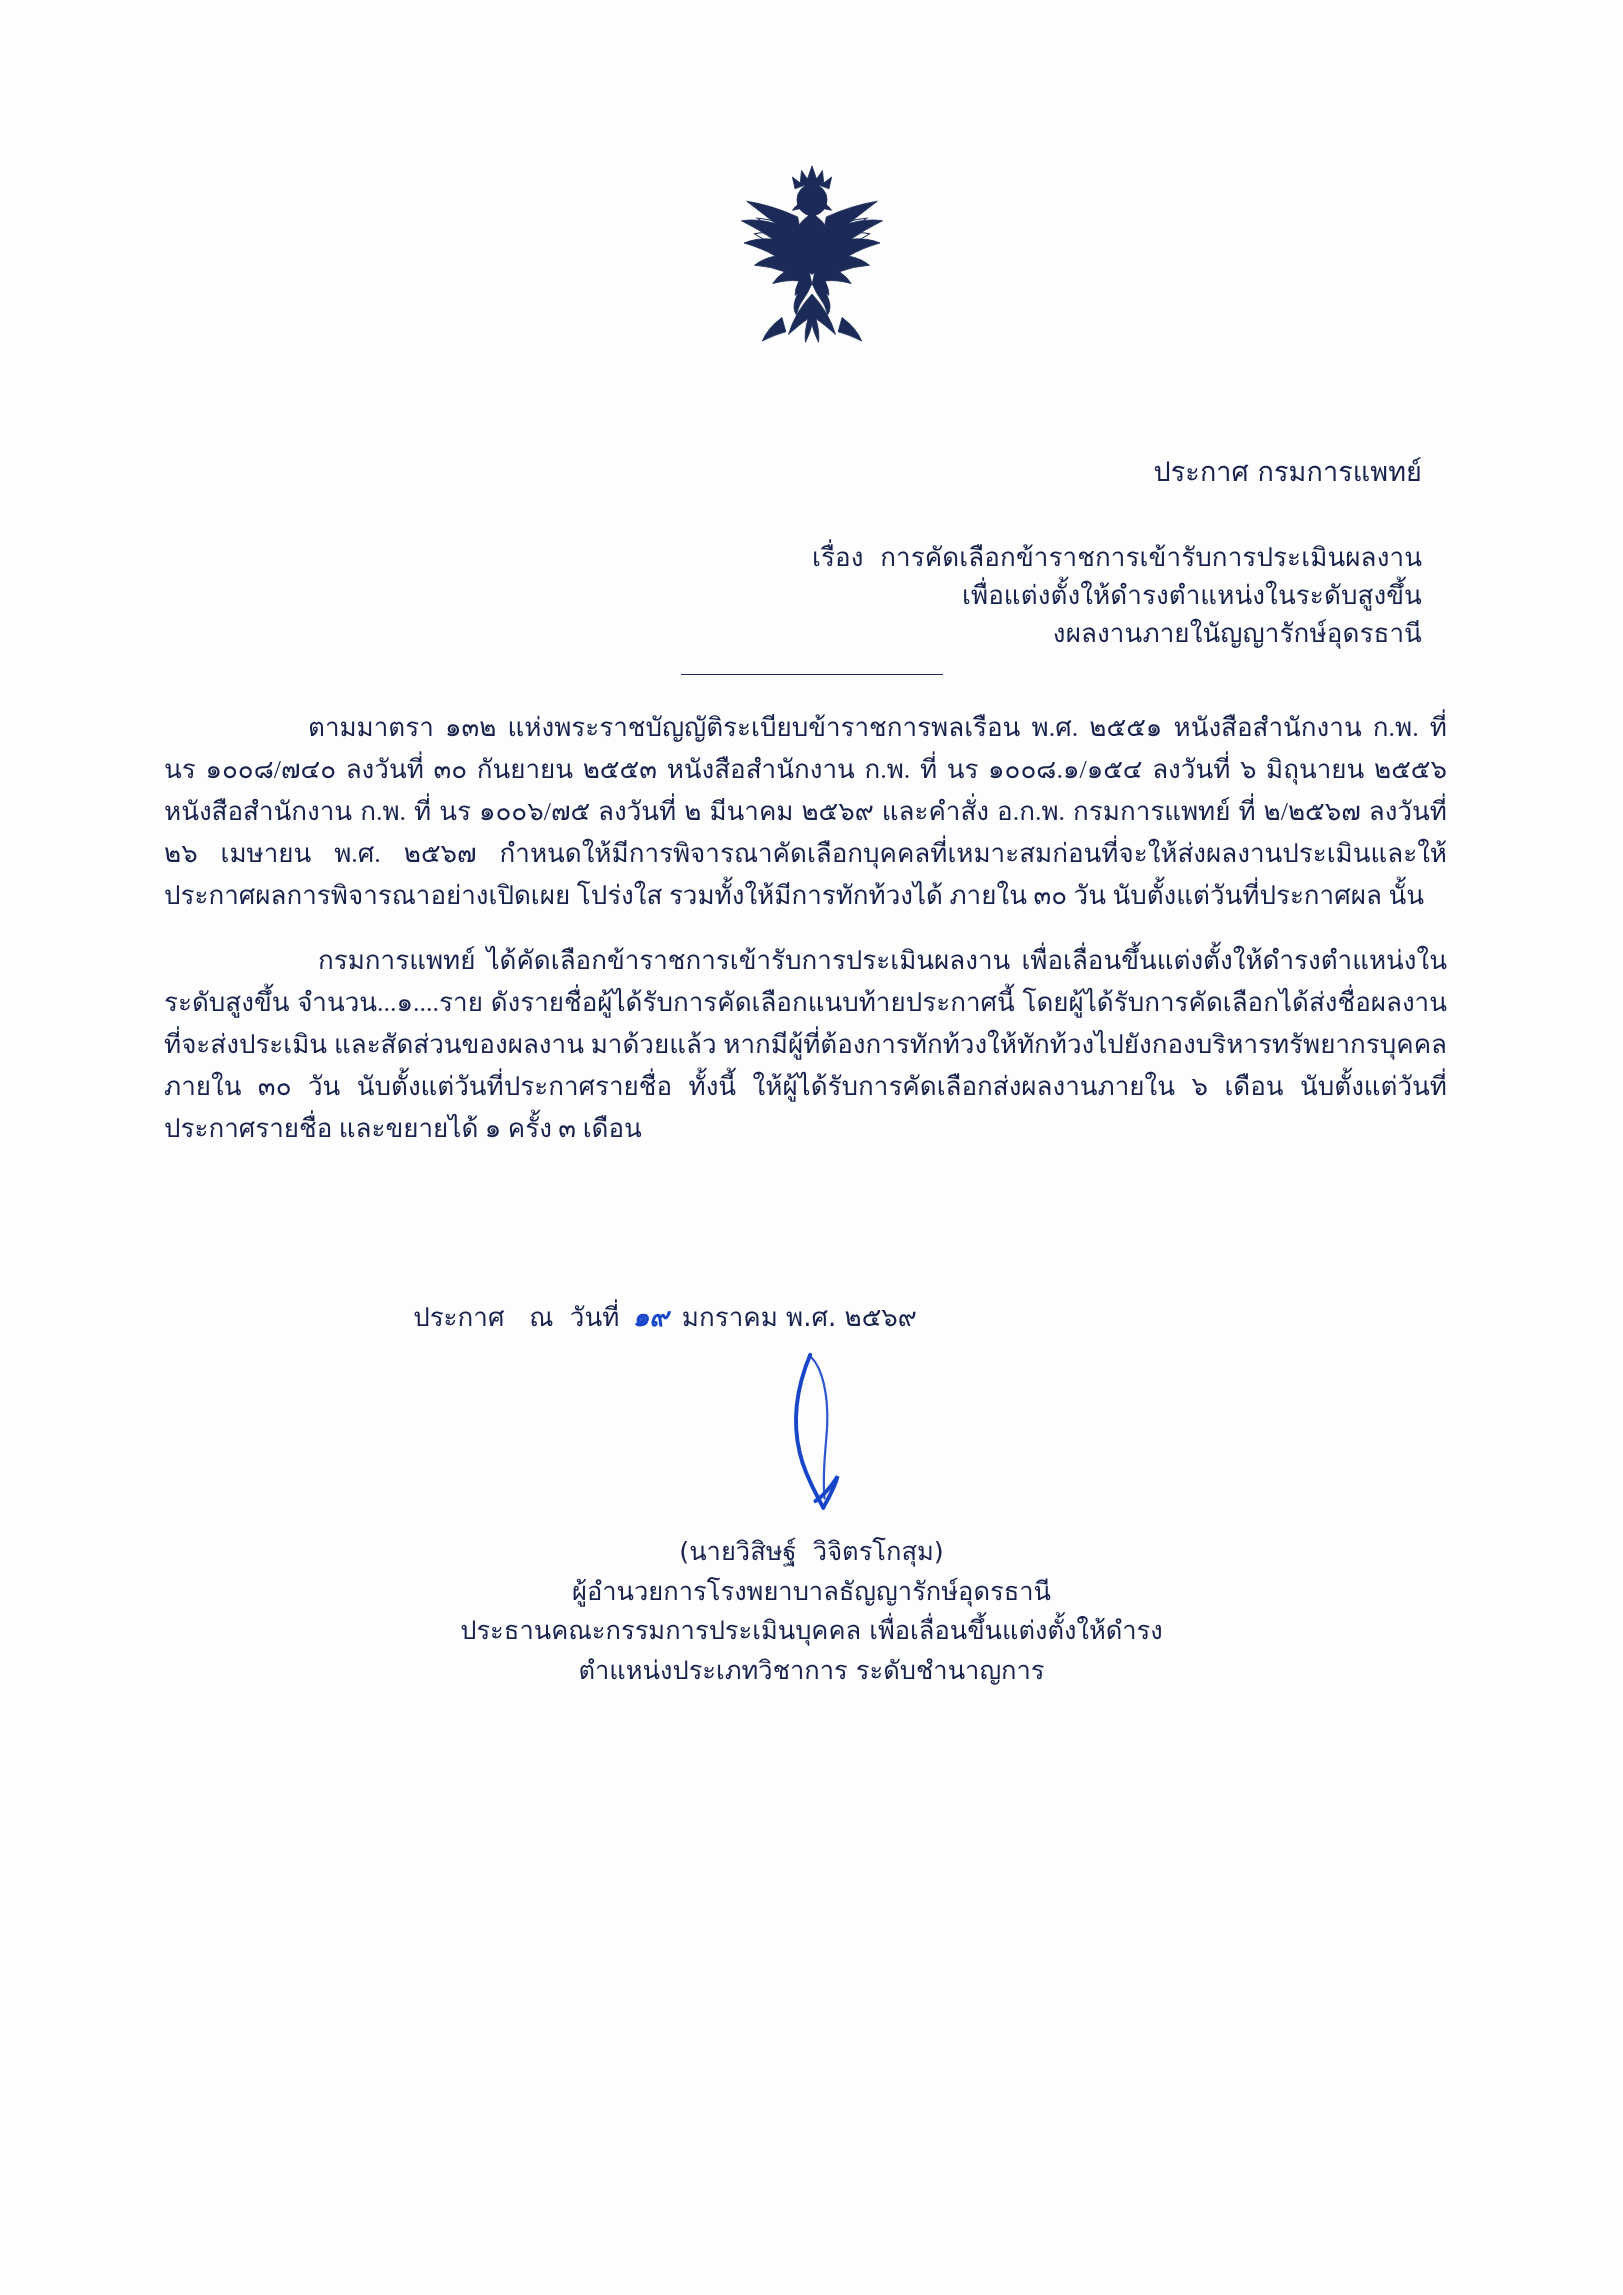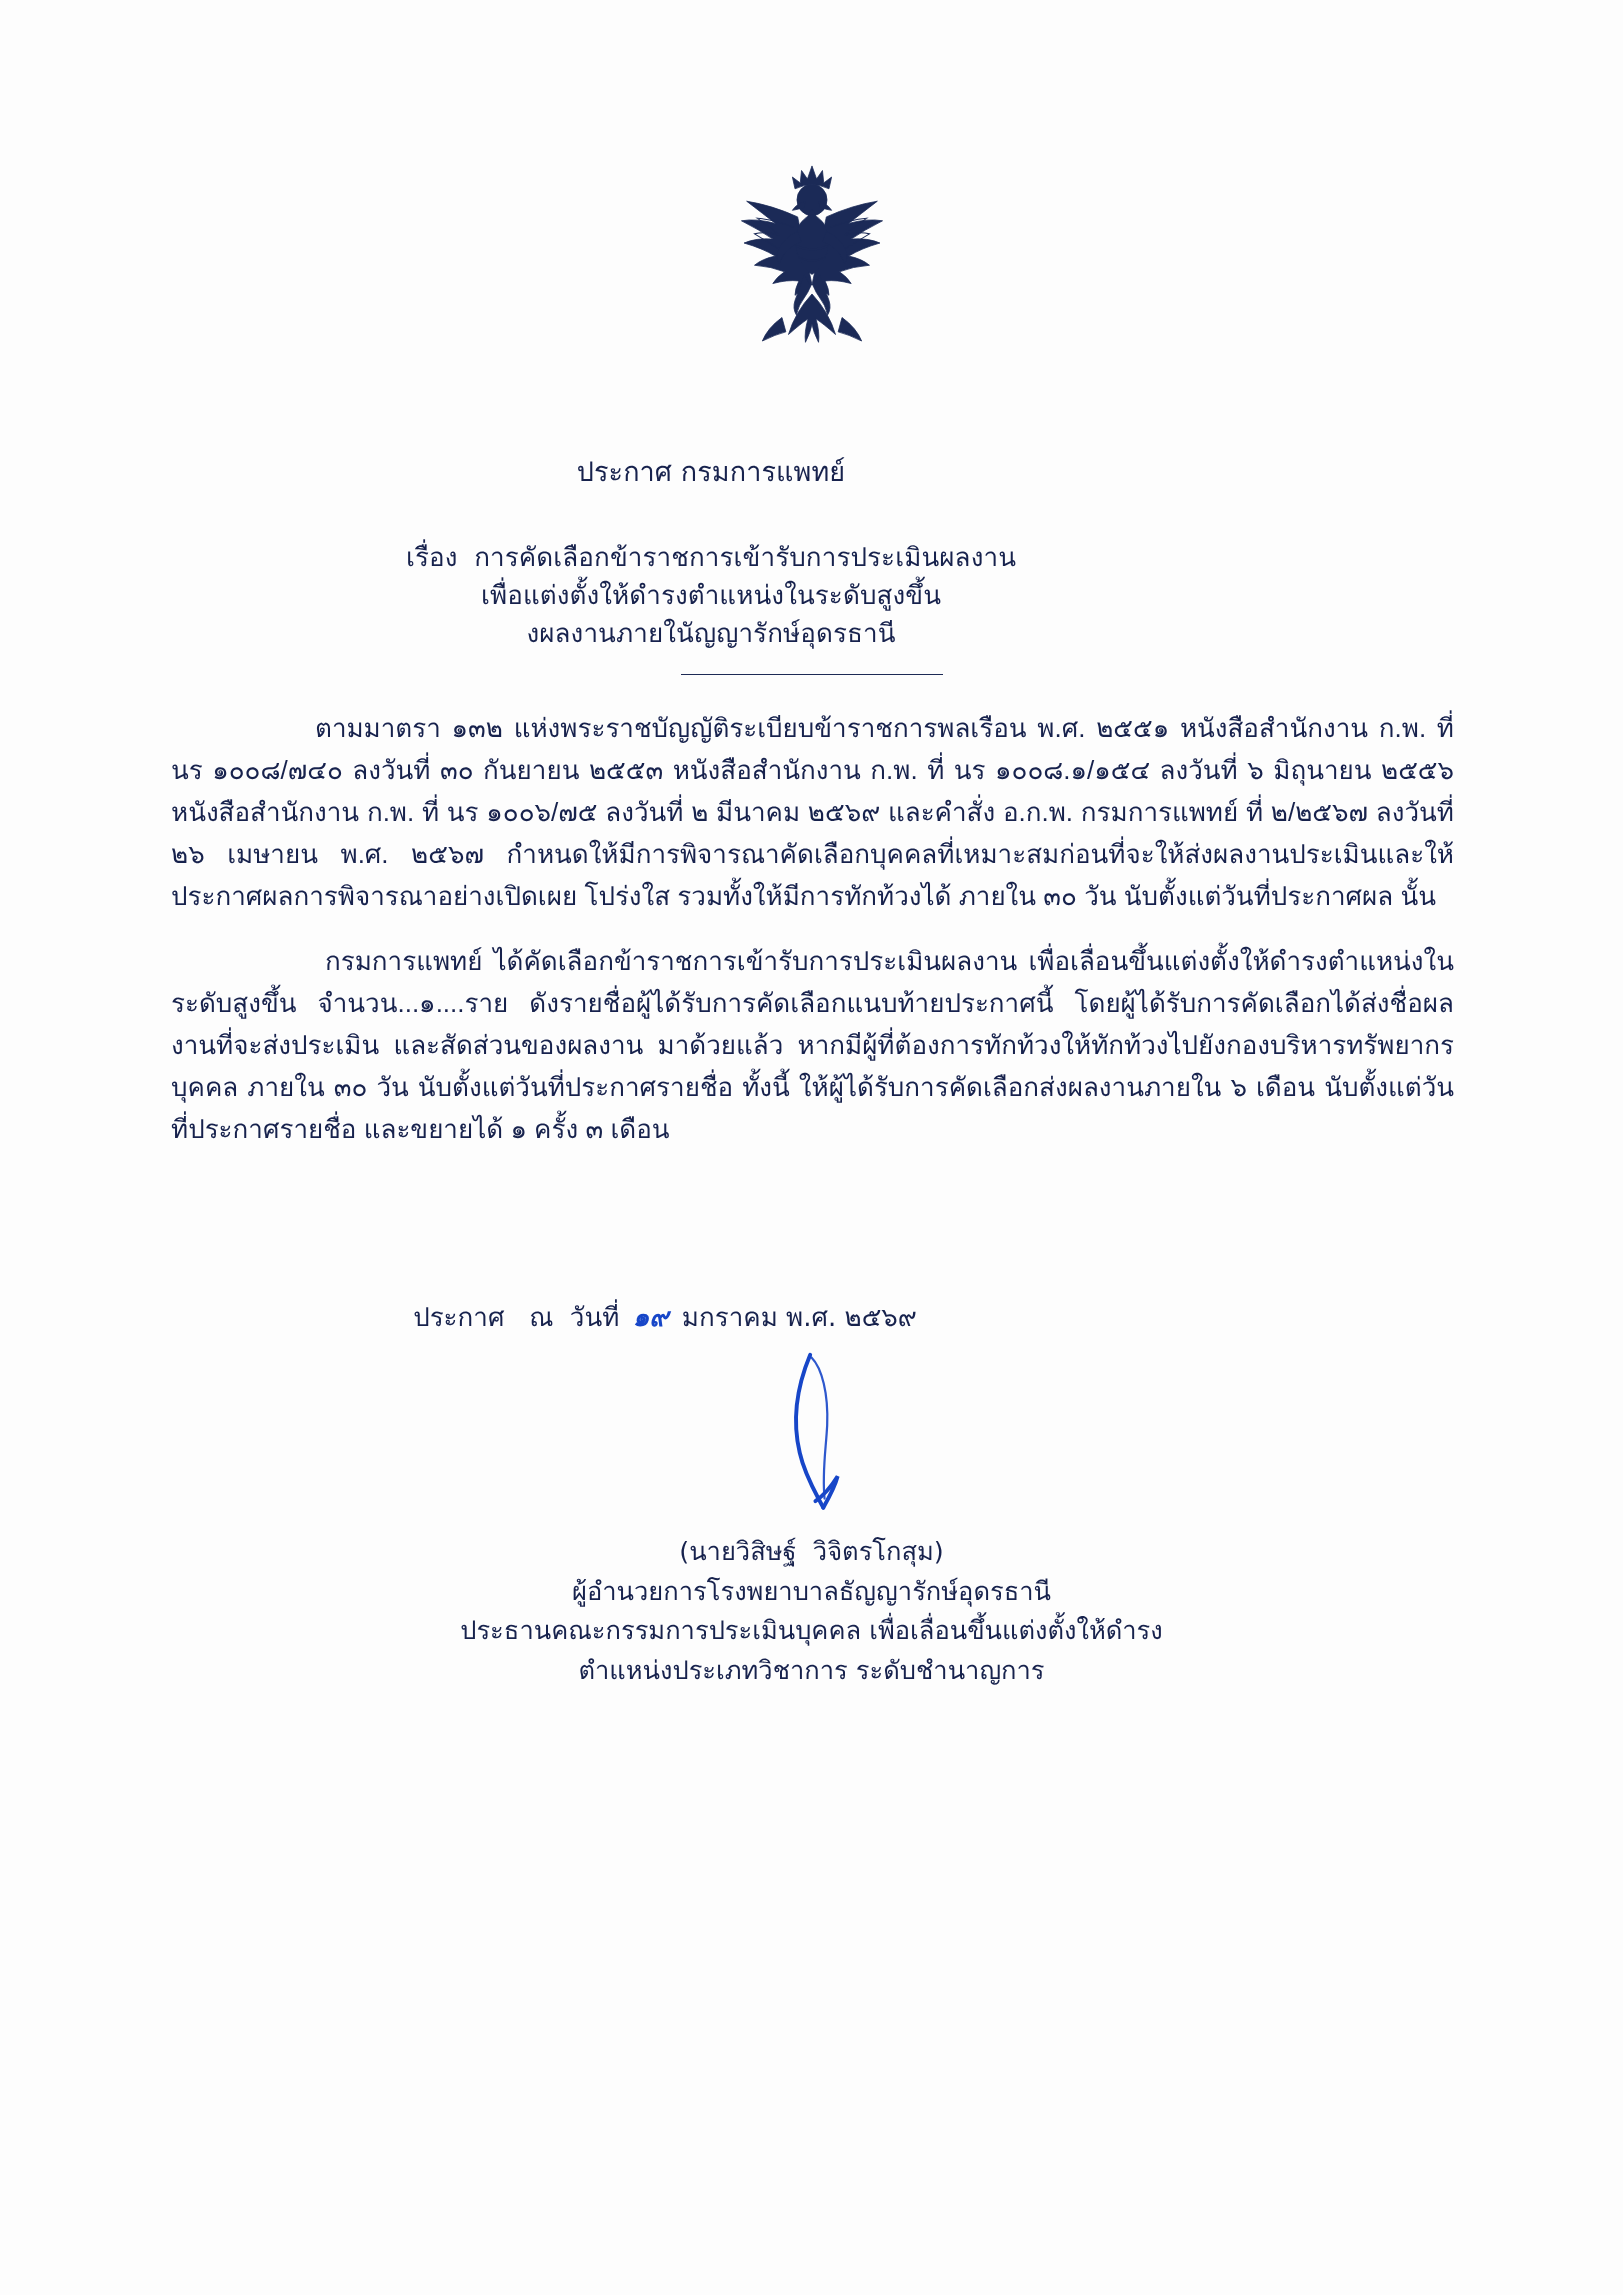--- a/index.html
+++ b/index.html
@@ -38,21 +38,21 @@
     height: 229px;
     display: block;
   }
 
   
   .header {
     position: absolute;
     top: 452px;
     left: 0;
     width: 1422px;
-    text-align: center;
+    text-align: right;
     font-family: "DejaVu Sans", "Liberation Sans", sans-serif;
     color: #17224d;
   }
   .header .line {
     font-size: 26px;
     line-height: 1.45;
     letter-spacing: 0.1px;
     white-space: pre;
   }
   .header .line.title-1 { font-size: 27px; }
@@ -69,23 +69,23 @@
   .rule {
     width: 262px;
     height: 1.3px;
     background: #1d2a55;
   }
 
   
   .body {
     position: absolute;
     top: 707px;
-    left: 171px;
+    left: 164px;
     width: 1283px;
-    font-family: Liberation Sans, sans-serif;
+    font-family: Liberation Serif, serif;
     color: #17224d;
   }
   .para {
     font-size: 26px;
     line-height: 1.62;
     text-align: justify;
     text-justify: inter-word;
     margin-bottom: 22px;
   }
   .para .indent {

